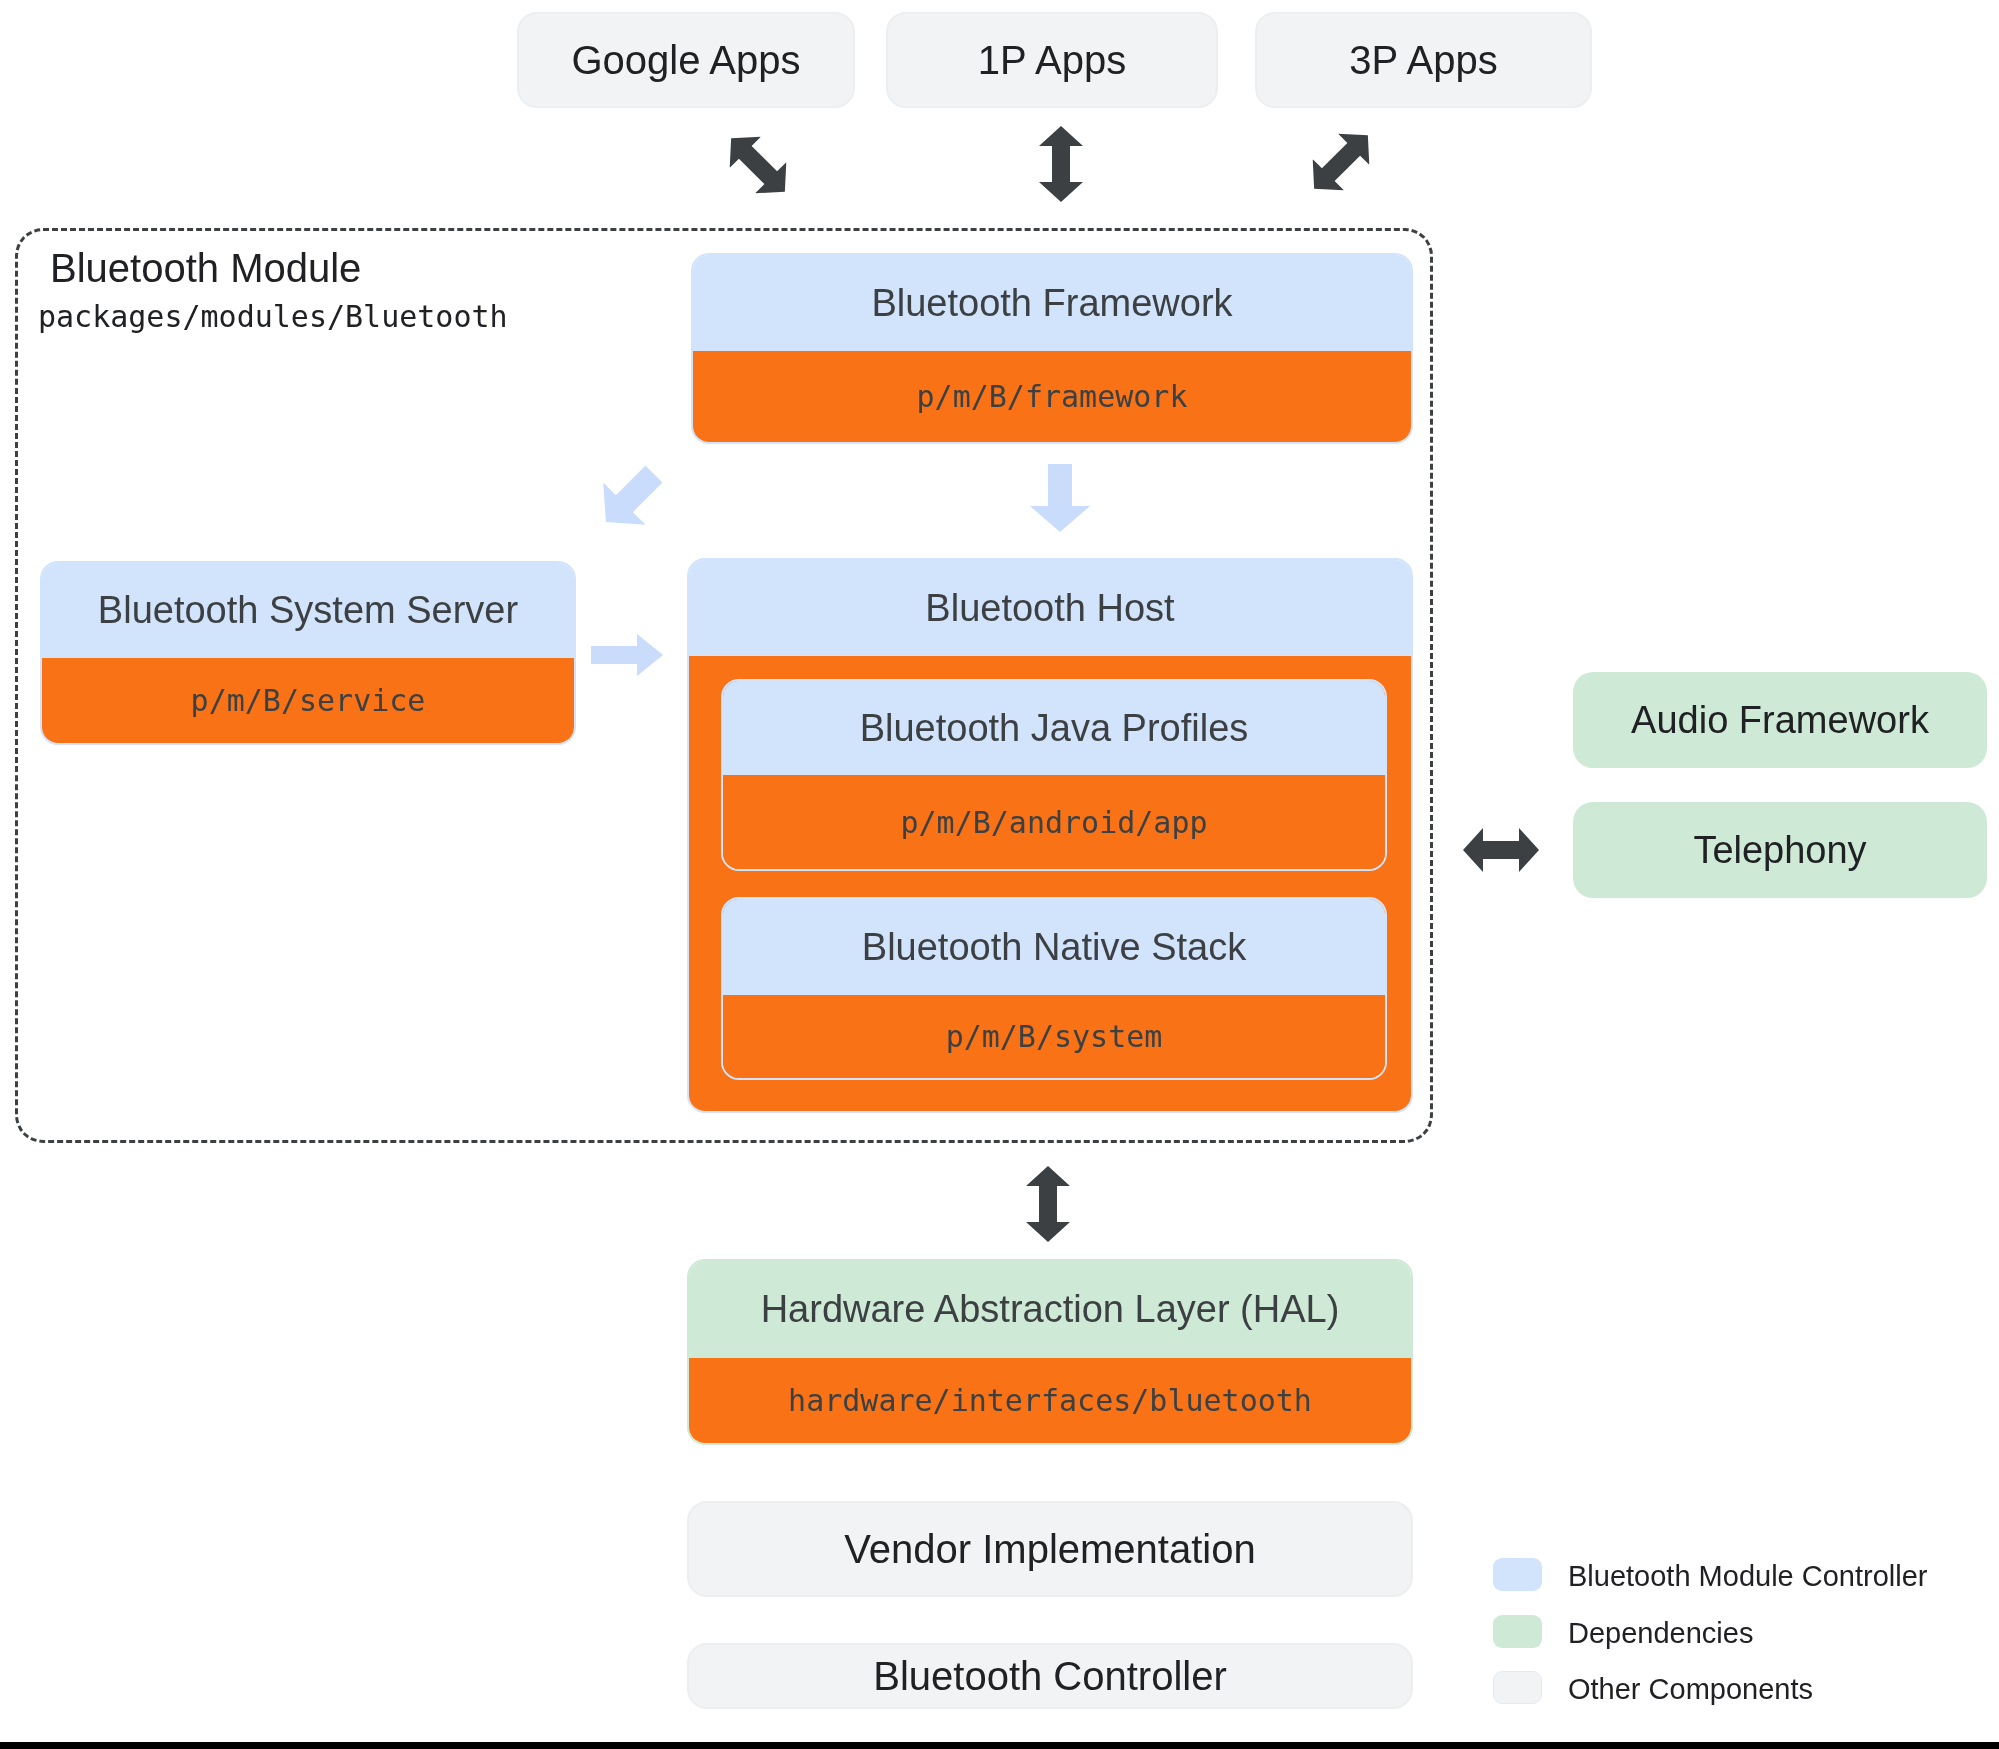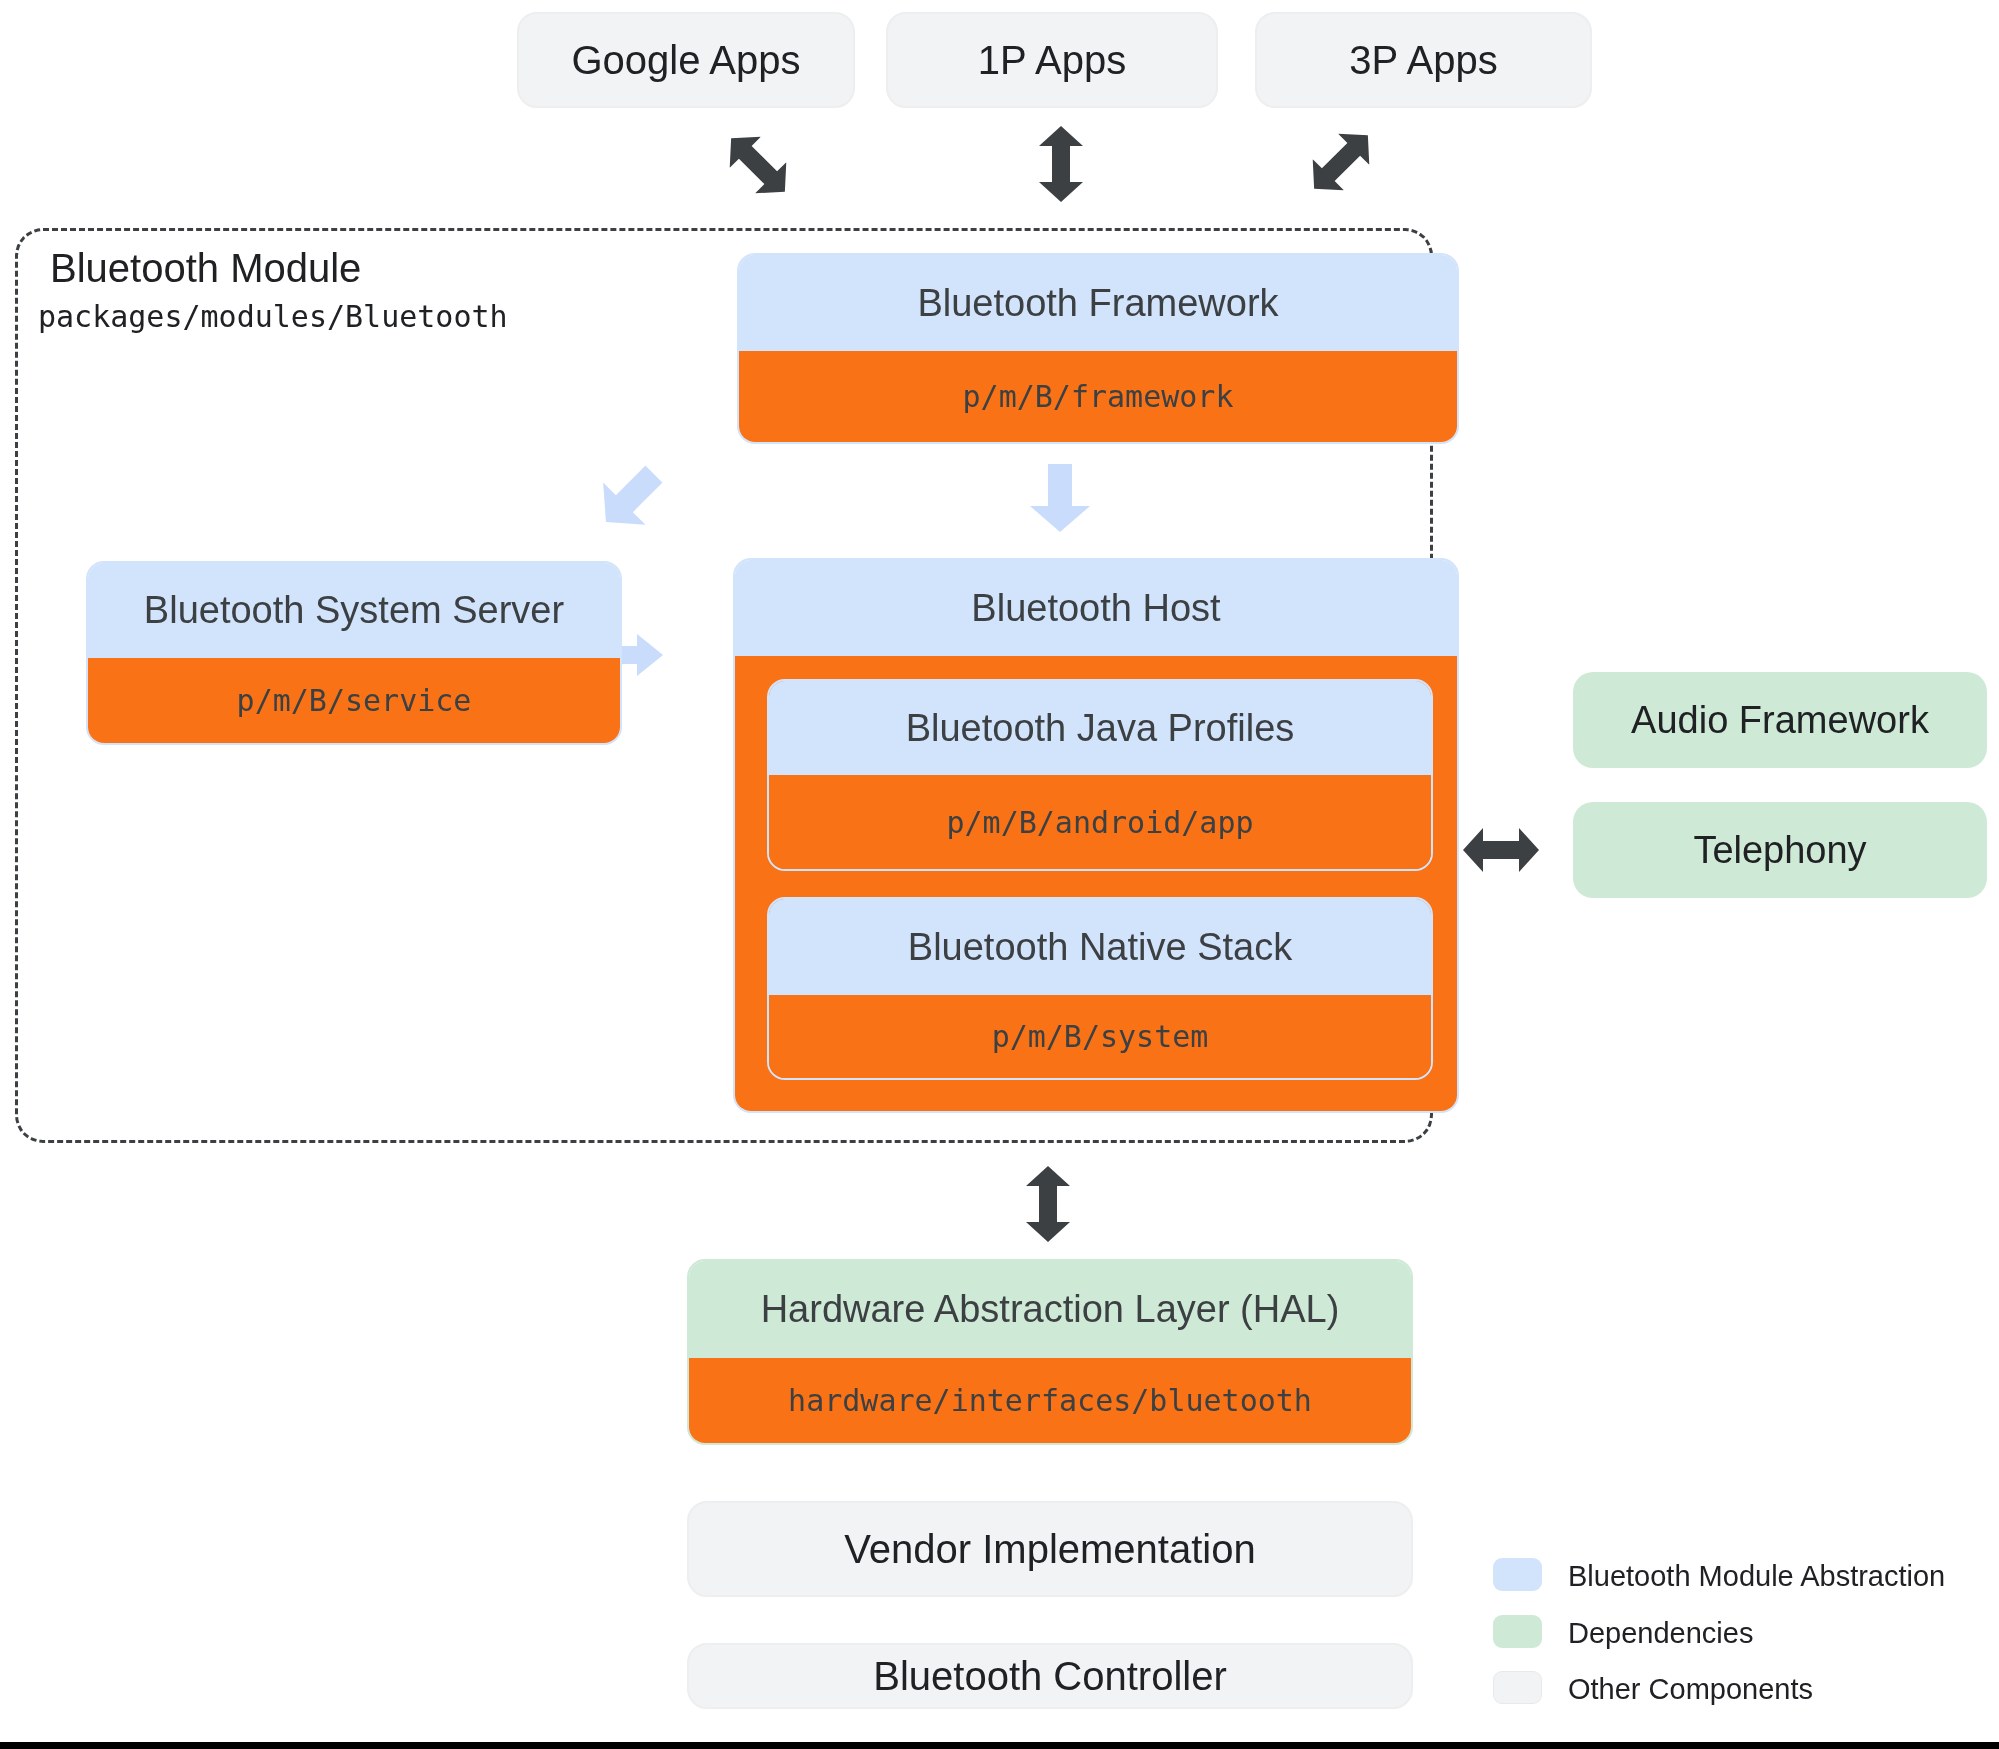--- a/index.html
+++ b/index.html
@@ -7,21 +7,21 @@
   .canvas{position:relative;width:1999px;height:1749px;background:#ffffff;overflow:hidden;}
   .abs{position:absolute;box-sizing:border-box;}
 
   
   .plainbox{display:flex;align-items:center;justify-content:center;border-radius:20px;}
   .graybox{background:#f1f3f4;border:2px solid #eceef0;color:#202124;font-size:40px;}
   .greenbox{background:#ceead6;border:none;color:#202124;font-size:38px;}
 
   
   .hbox{border-radius:18px;overflow:hidden;display:flex;flex-direction:column;}
-  .hbox.blue{border:2px solid #d2e3fc;margin-left:46px;}
+  .hbox.blue{border:2px solid #d2e3fc;}
   .hbox.green{border:2px solid #ceead6;}
   .hbox-header{display:flex;align-items:center;justify-content:center;color:#3c4043;font-size:38px;}
   .hbox.blue .hbox-header{background:#d2e3fc;}
   .hbox.green .hbox-header{background:#ceead6;}
   .hbox-body{flex:1;display:flex;align-items:center;justify-content:center;background:#f97316;}
   .mono{font-family:"DejaVu Sans Mono", monospace;font-size:30px;color:#3c4043;}
 
   
   .dashed{border:3px dashed #3c4043;border-radius:28px;background:transparent;}
   .module-title{font-size:40px;color:#202124;line-height:1.0;margin-left:12px;}
@@ -141,21 +141,21 @@
   </div>
 
   <div class="abs plainbox graybox" style="left:687px;top:1501px;width:726px;height:96px">
     <span>Vendor Implementation</span>
   </div>
   <div class="abs plainbox graybox" style="left:687px;top:1643px;width:726px;height:66px">
     <span>Bluetooth Controller</span>
   </div>
 
   <div class="abs legend-swatch sw-blue" style="left:1493px;top:1558px;width:49px;height:33px"></div>
-  <div class="abs legend-label" style="left:1568px;top:1560px">Bluetooth Module Abstraction</div>
+  <div class="abs legend-label" style="left:1568px;top:1560px">Bluetooth Module Controller</div>
 
   <div class="abs legend-swatch sw-green" style="left:1493px;top:1615px;width:49px;height:33px"></div>
   <div class="abs legend-label" style="left:1568px;top:1617px">Dependencies</div>
 
   <div class="abs legend-swatch sw-gray" style="left:1493px;top:1671px;width:49px;height:33px"></div>
   <div class="abs legend-label" style="left:1568px;top:1673px">Other Components</div>
 
   <div class="abs blackbar" style="left:0px;top:1742px;width:1999px;height:7px"></div>
 
 </div>

